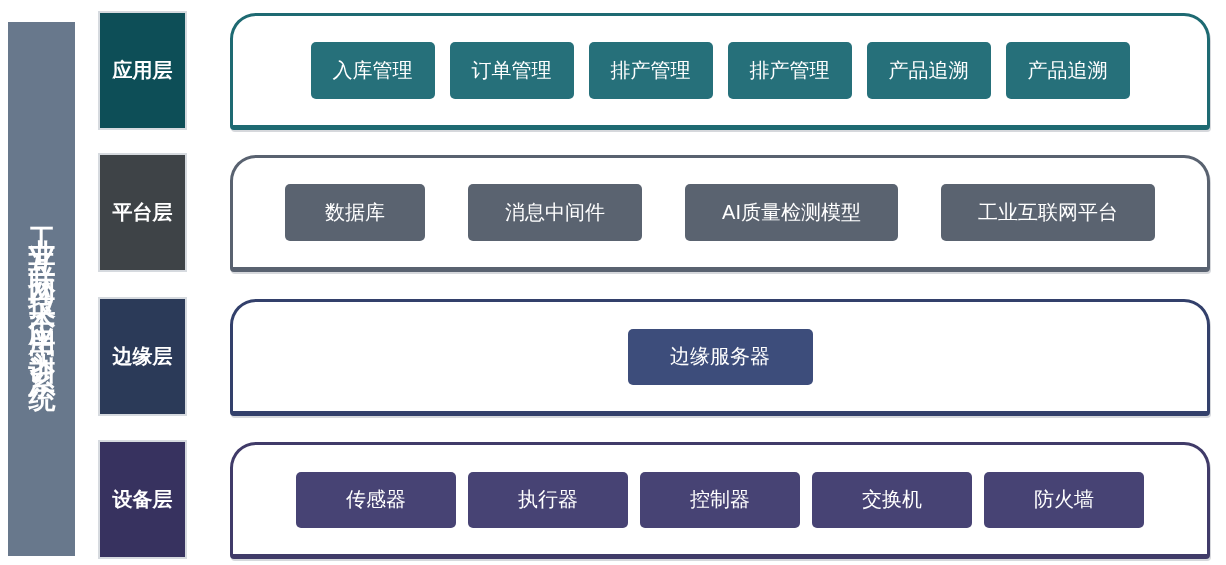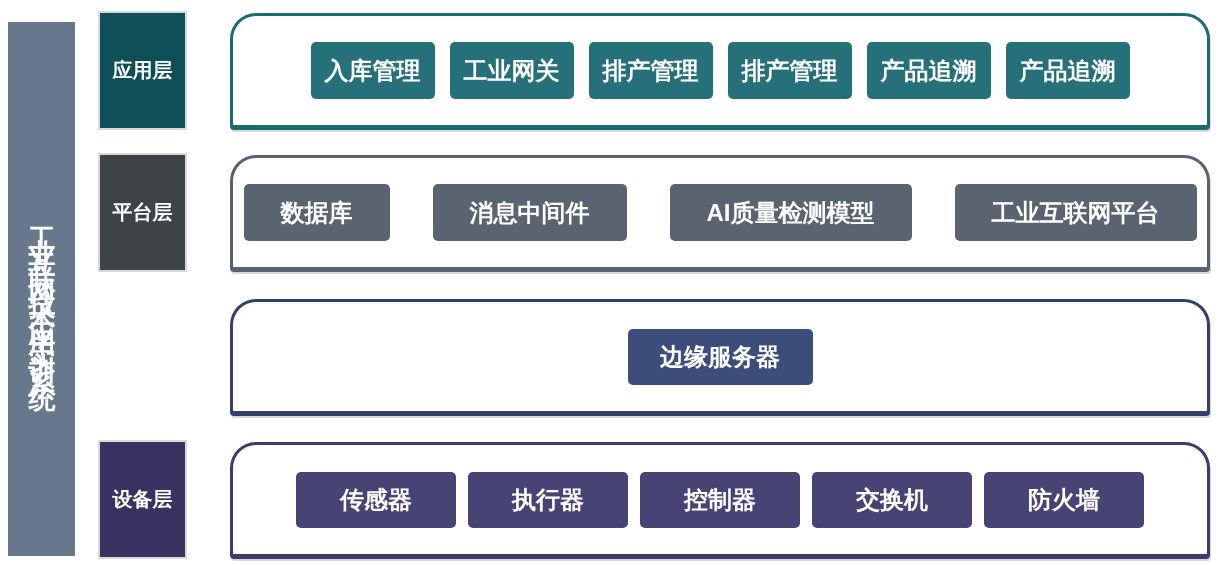--- a/index.html
+++ b/index.html
@@ -85,22 +85,22 @@
 
   .btns {
     display: flex;
     align-items: center;
     justify-content: center;
     width: 100%;
   }
   .btn {
     background: var(--btn-bg);
     color: #ffffff;
-    font-weight: bold;
-    font-size: 24px;
+    font-weight: normal;
+    font-size: 20px;
     border: none;
     border-radius: 5px;
     display: flex;
     align-items: center;
     justify-content: center;
     white-space: nowrap;
     box-sizing: border-box;
   }
 
   .layer-app      .btns { gap: 15px; }
@@ -124,21 +124,21 @@
     <span class="vtext">工业互联网技术应用实训系统</span>
   </div>
 
   <div class="row row-app layer-app">
     <div class="layer-label">
       <span>应用层</span>
     </div>
     <div class="container">
       <div class="btns">
         <div class="btn">入库管理</div>
-        <div class="btn">工业网关</div>
+        <div class="btn">订单管理</div>
         <div class="btn">排产管理</div>
         <div class="btn">排产管理</div>
         <div class="btn">产品追溯</div>
         <div class="btn">产品追溯</div>
       </div>
     </div>
   </div>
 
   <div class="row row-platform layer-platform">
     <div class="layer-label">
@@ -148,20 +148,23 @@
       <div class="btns">
         <div class="btn">数据库</div>
         <div class="btn">消息中间件</div>
         <div class="btn">AI质量检测模型</div>
         <div class="btn">工业互联网平台</div>
       </div>
     </div>
   </div>
 
   <div class="row row-edge layer-edge">
+    <div class="layer-label">
+      <span>边缘层</span>
+    </div>
     <div class="container">
       <div class="btns">
         <div class="btn">边缘服务器</div>
       </div>
     </div>
   </div>
 
   <div class="row row-device layer-device">
     <div class="layer-label">
       <span>设备层</span>

